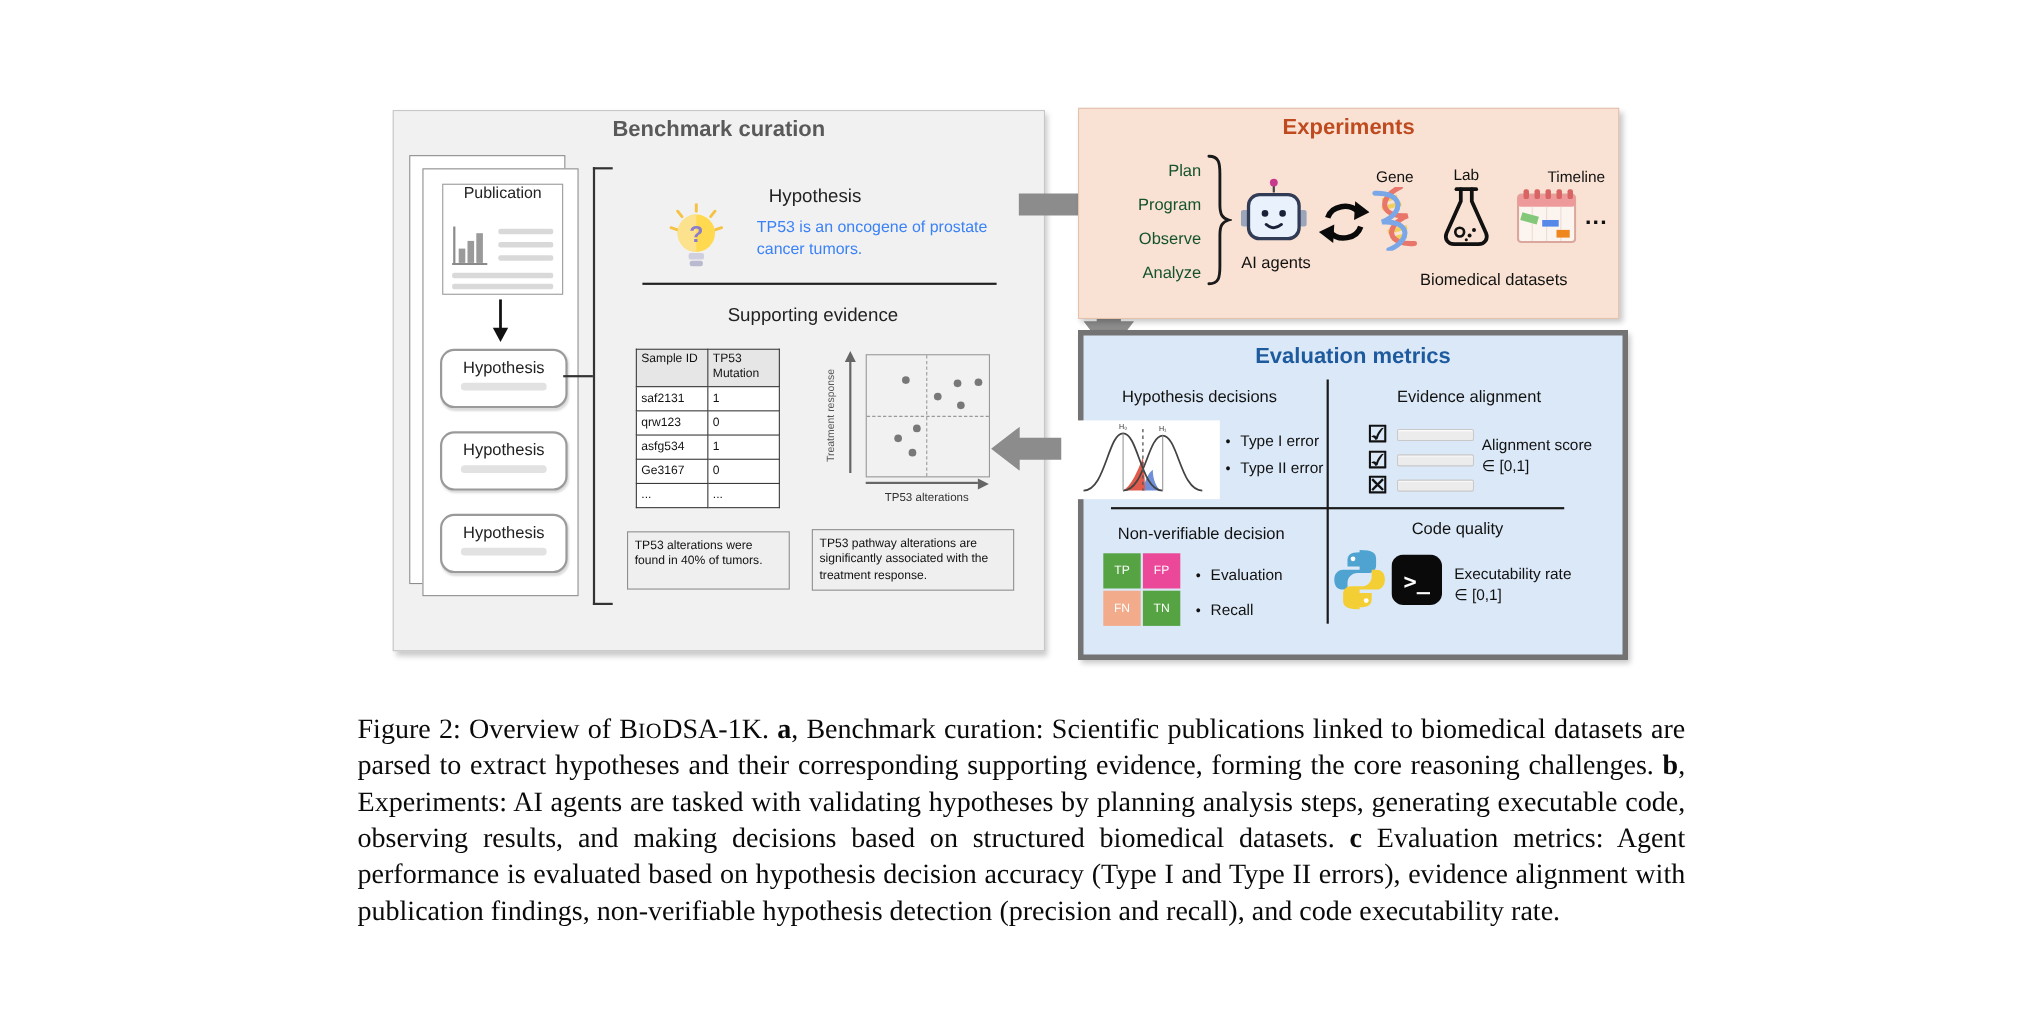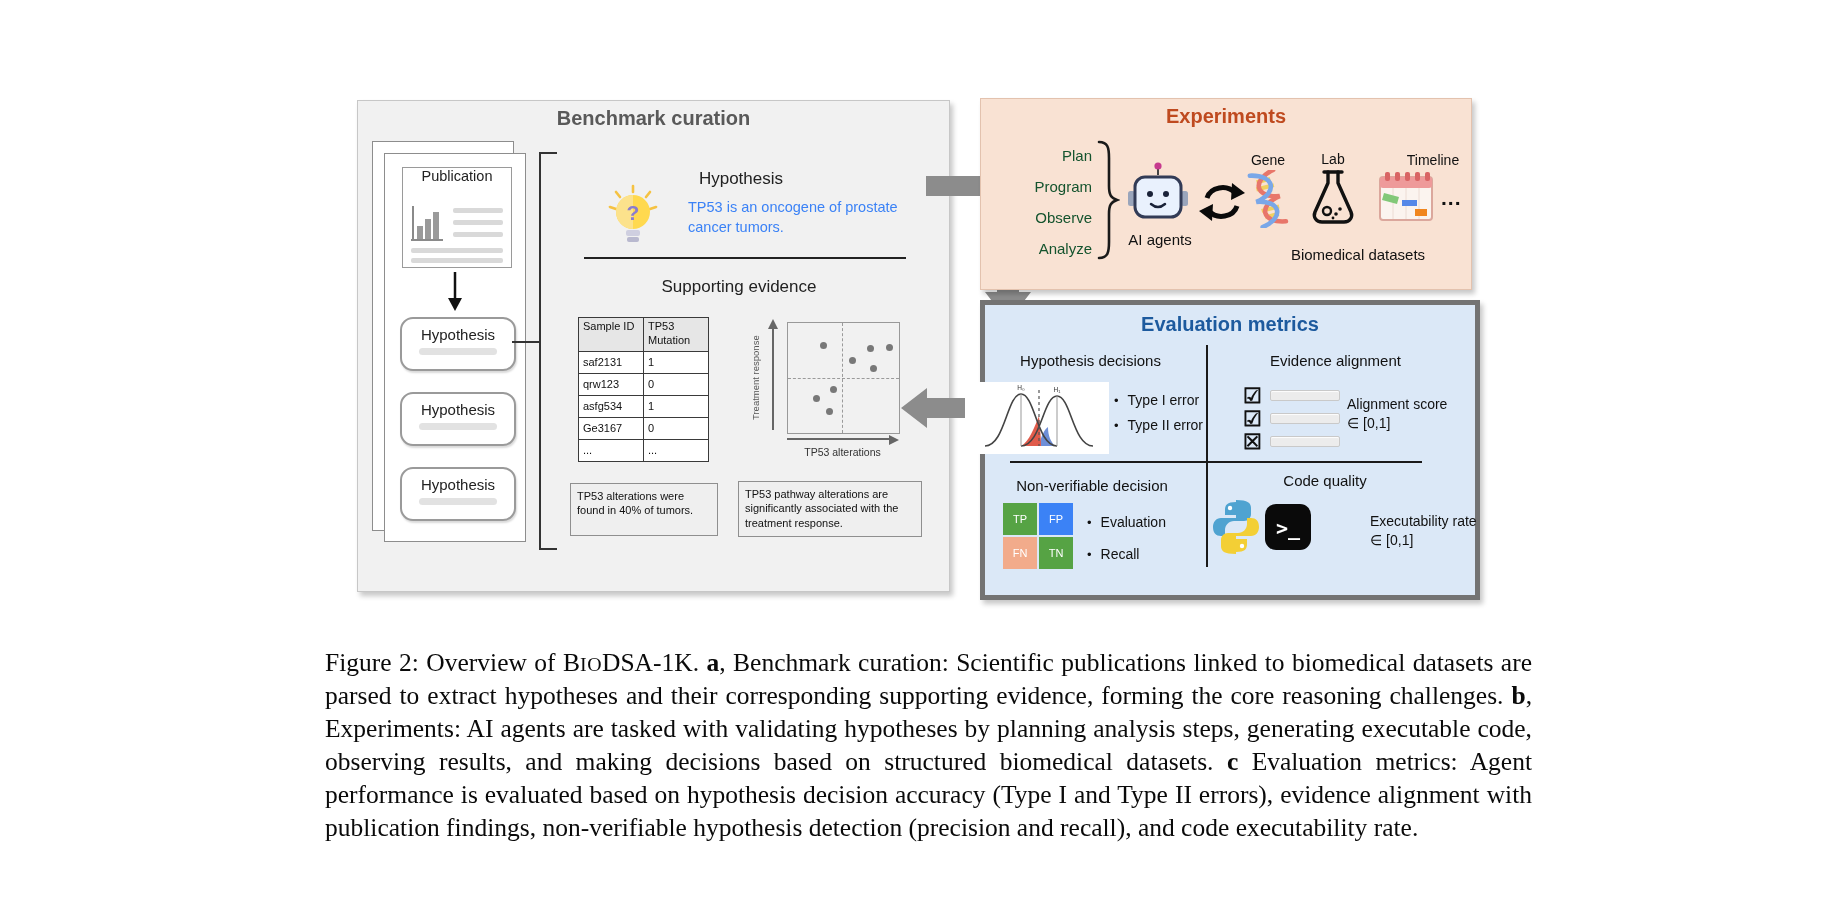--- a/index.html
+++ b/index.html
@@ -341,21 +341,21 @@
       </div>
     </div>
   <div class="score-note" style="left:1347px;top:395px;width:115px;">
     <span>Alignment score</span><br>
     <span>∈ [0,1]</span>
   </div>
 
   <div class="q-title" style="left:996px;top:477px;width:192px;">Non-verifiable decision</div>
   <div class="matrix">
       <div style="background: rgb(86, 163, 68);">TP</div>
-      <div style="background: #3b82f6;">FP</div>
+      <div style="background: #ec4899;">FP</div>
       <div style="background: rgb(242, 171, 139);">FN</div>
       <div style="background: rgb(86, 163, 68);">TN</div>
     </div>
   <div class="bullet-row" style="left:1087px;top:514px;">
     <span class="bullet-dot">•</span>
     <span>Evaluation</span>
   </div>
   <div class="bullet-row" style="left:1087px;top:546px;">
     <span class="bullet-dot">•</span>
     <span>Recall</span>
@@ -365,20 +365,20 @@
   <svg class="abs" style="left:1211px;top:500px;" width="50" height="54" viewBox="0 0 50 54">
     <path d="M25,2 C16,2 14,5 14,10 v5 h11 v3 H10 c-5,0 -8,4 -8,9 c0,6 3,9 8,9 h4 v-6 c0,-5 4,-9 9,-9 h10 c4,0 7,-3 7,-7 v-6 c0,-5 -3,-8 -15,-8 z" fill="#4fa3d1"></path>
     <path d="M25,52 C34,52 36,49 36,44 v-5 H25 v-3 h15 c5,0 8,-4 8,-9 c0,-6 -3,-9 -8,-9 h-4 v6 c0,5 -4,9 -9,9 H17 c-4,0 -7,3 -7,7 v6 c0,5 3,8 15,8 z" fill="#f3cf35"></path>
     <circle cx="19" cy="8" r="2.2" fill="#fff"></circle>
     <circle cx="31" cy="46" r="2.2" fill="#fff"></circle>
   </svg>
   <svg class="abs" style="left:1265px;top:504px;" width="46" height="46" viewBox="0 0 46 46">
     <rect x="0" y="0" width="46" height="46" rx="11" fill="#0a0a0a"></rect>
     <text x="23" y="31" text-anchor="middle" font-size="20" font-weight="bold" fill="#ffffff" font-family="DejaVu Sans Mono, monospace">&gt;_</text>
   </svg>
-  <div class="score-note" style="left:1322px;top:512px;width:125px;margin-left:48px;">
+  <div class="score-note" style="left:1322px;top:512px;width:125px;">
     <span>Executability rate</span><br>
     <span>∈ [0,1]</span>
   </div>
 
   <p class="caption"><span class="seg-normal">Figure 2: Overview of B</span><span class="seg-smallcaps">IO</span><span class="seg-normal">DSA-1K. </span><span class="seg-bold">a</span><span class="seg-normal">, Benchmark curation: Scientific publications linked to biomedical datasets are parsed to extract hypotheses and their corresponding supporting evidence, forming the core reasoning challenges. </span><span class="seg-bold">b</span><span class="seg-normal">, Experiments: AI agents are tasked with validating hypotheses by planning analysis steps, generating executable code, observing results, and making decisions based on structured biomedical datasets. </span><span class="seg-bold">c</span><span class="seg-normal"> Evaluation metrics: Agent performance is evaluated based on hypothesis decision accuracy (Type I and Type II errors), evidence alignment with publication findings, non-verifiable hypothesis detection (precision and recall), and code executability rate.</span></p>
 
 </div>
 
 </body></html>

